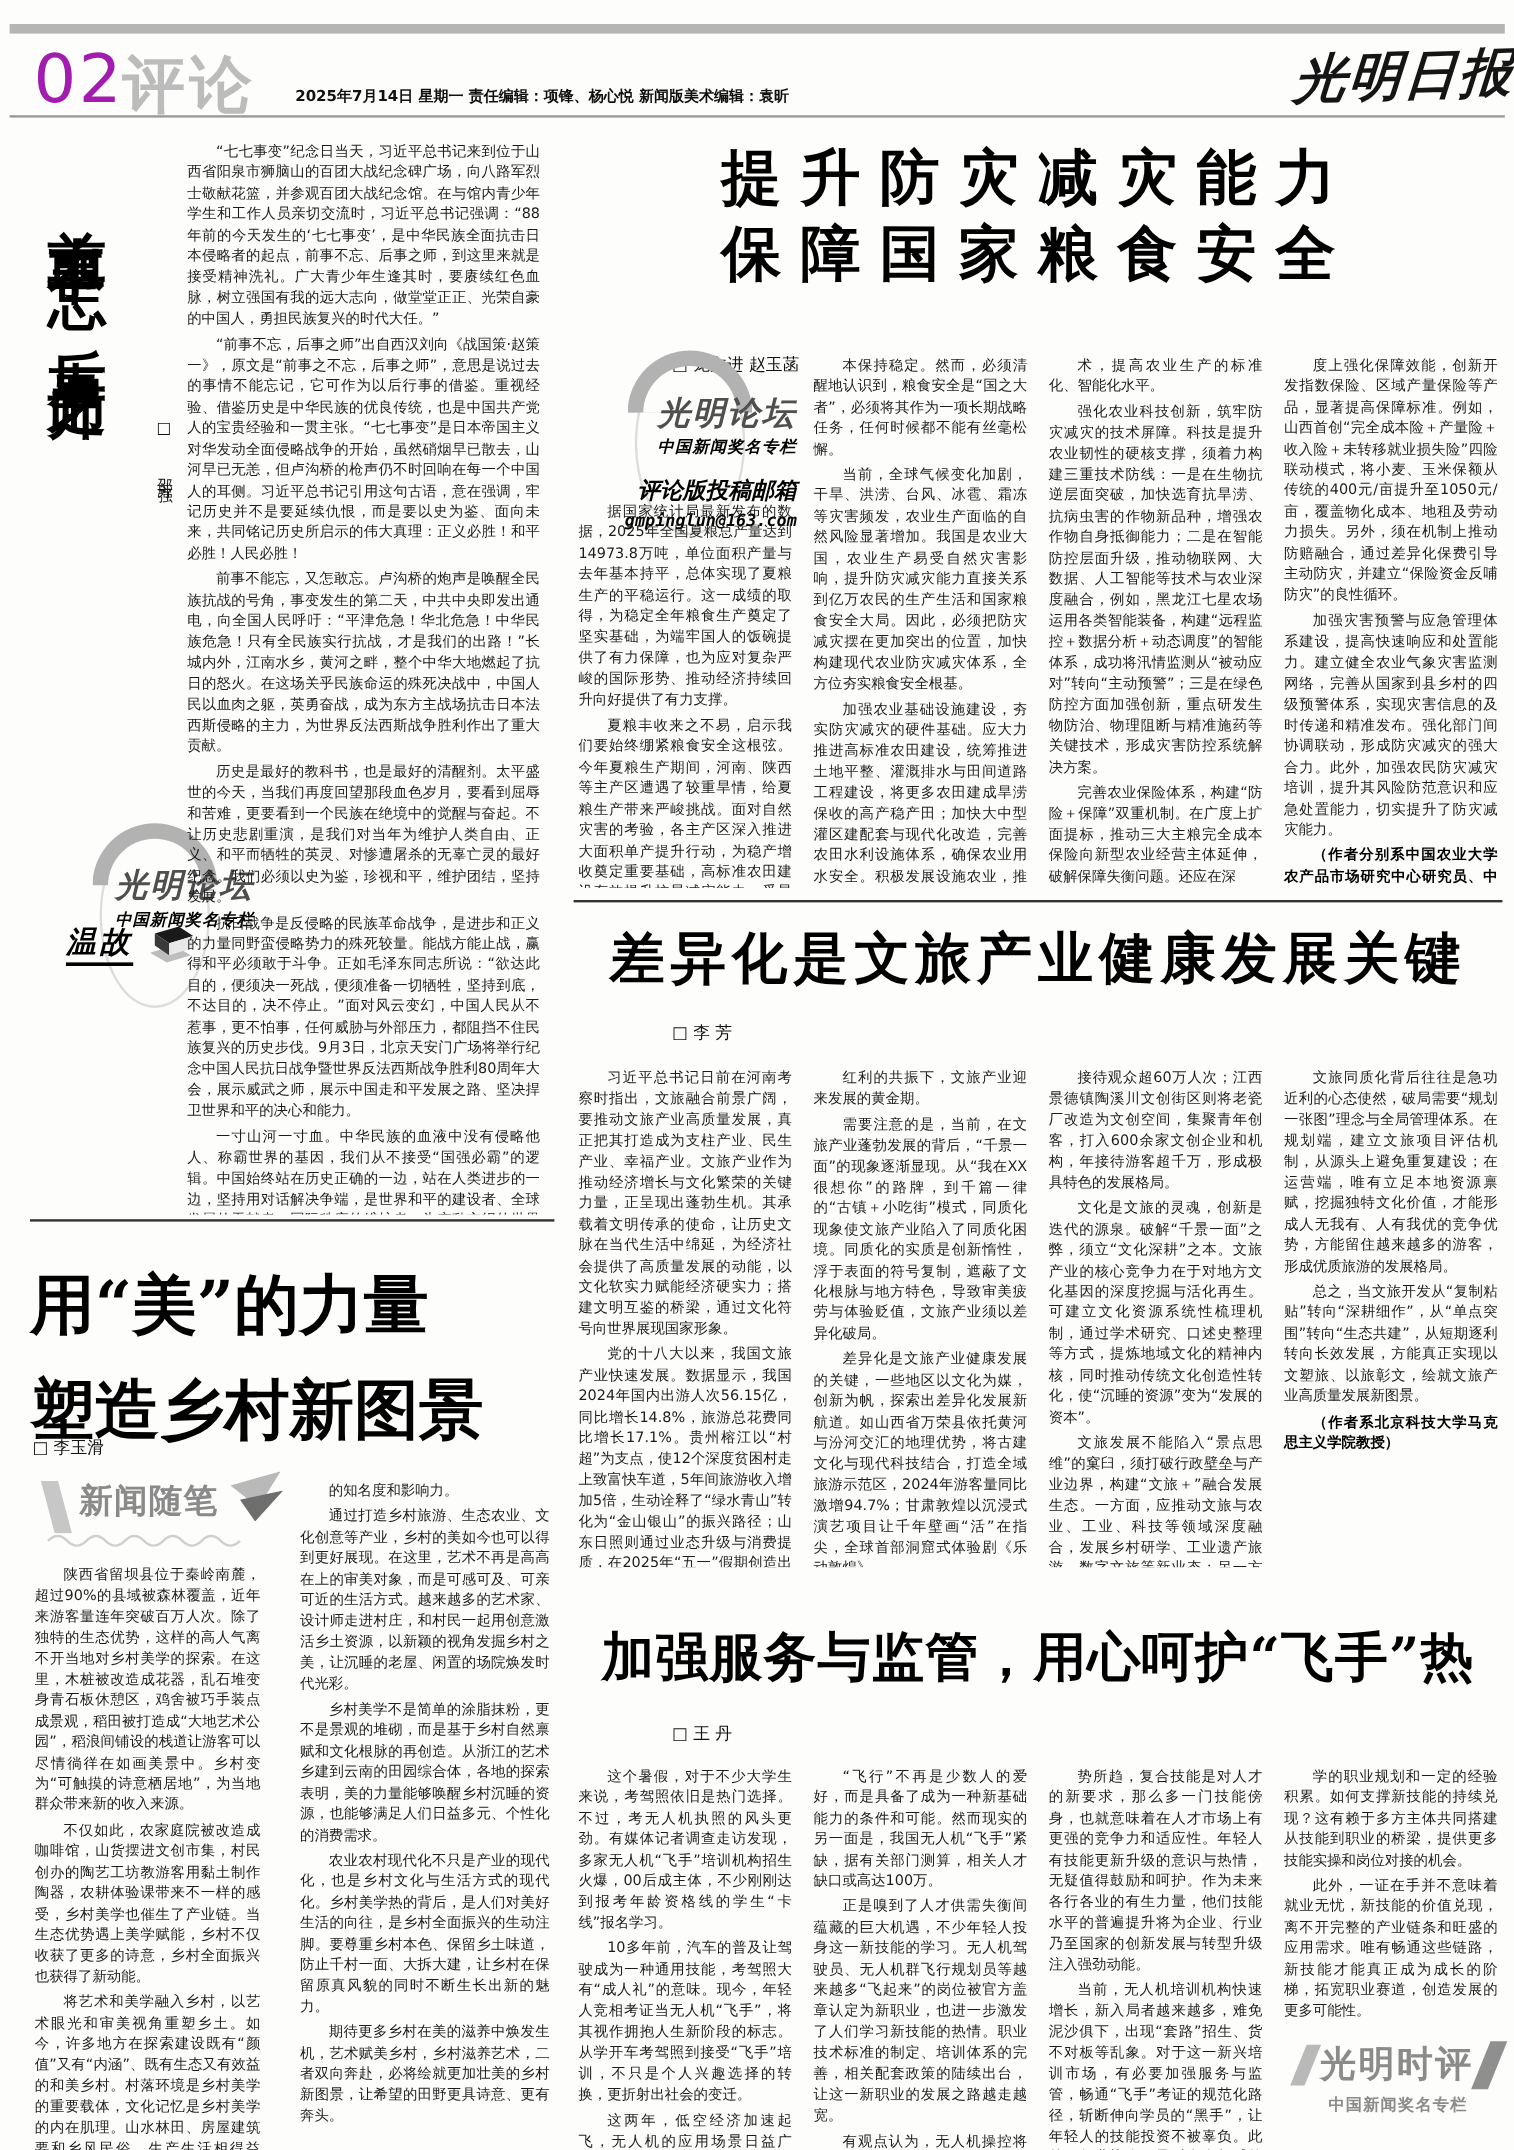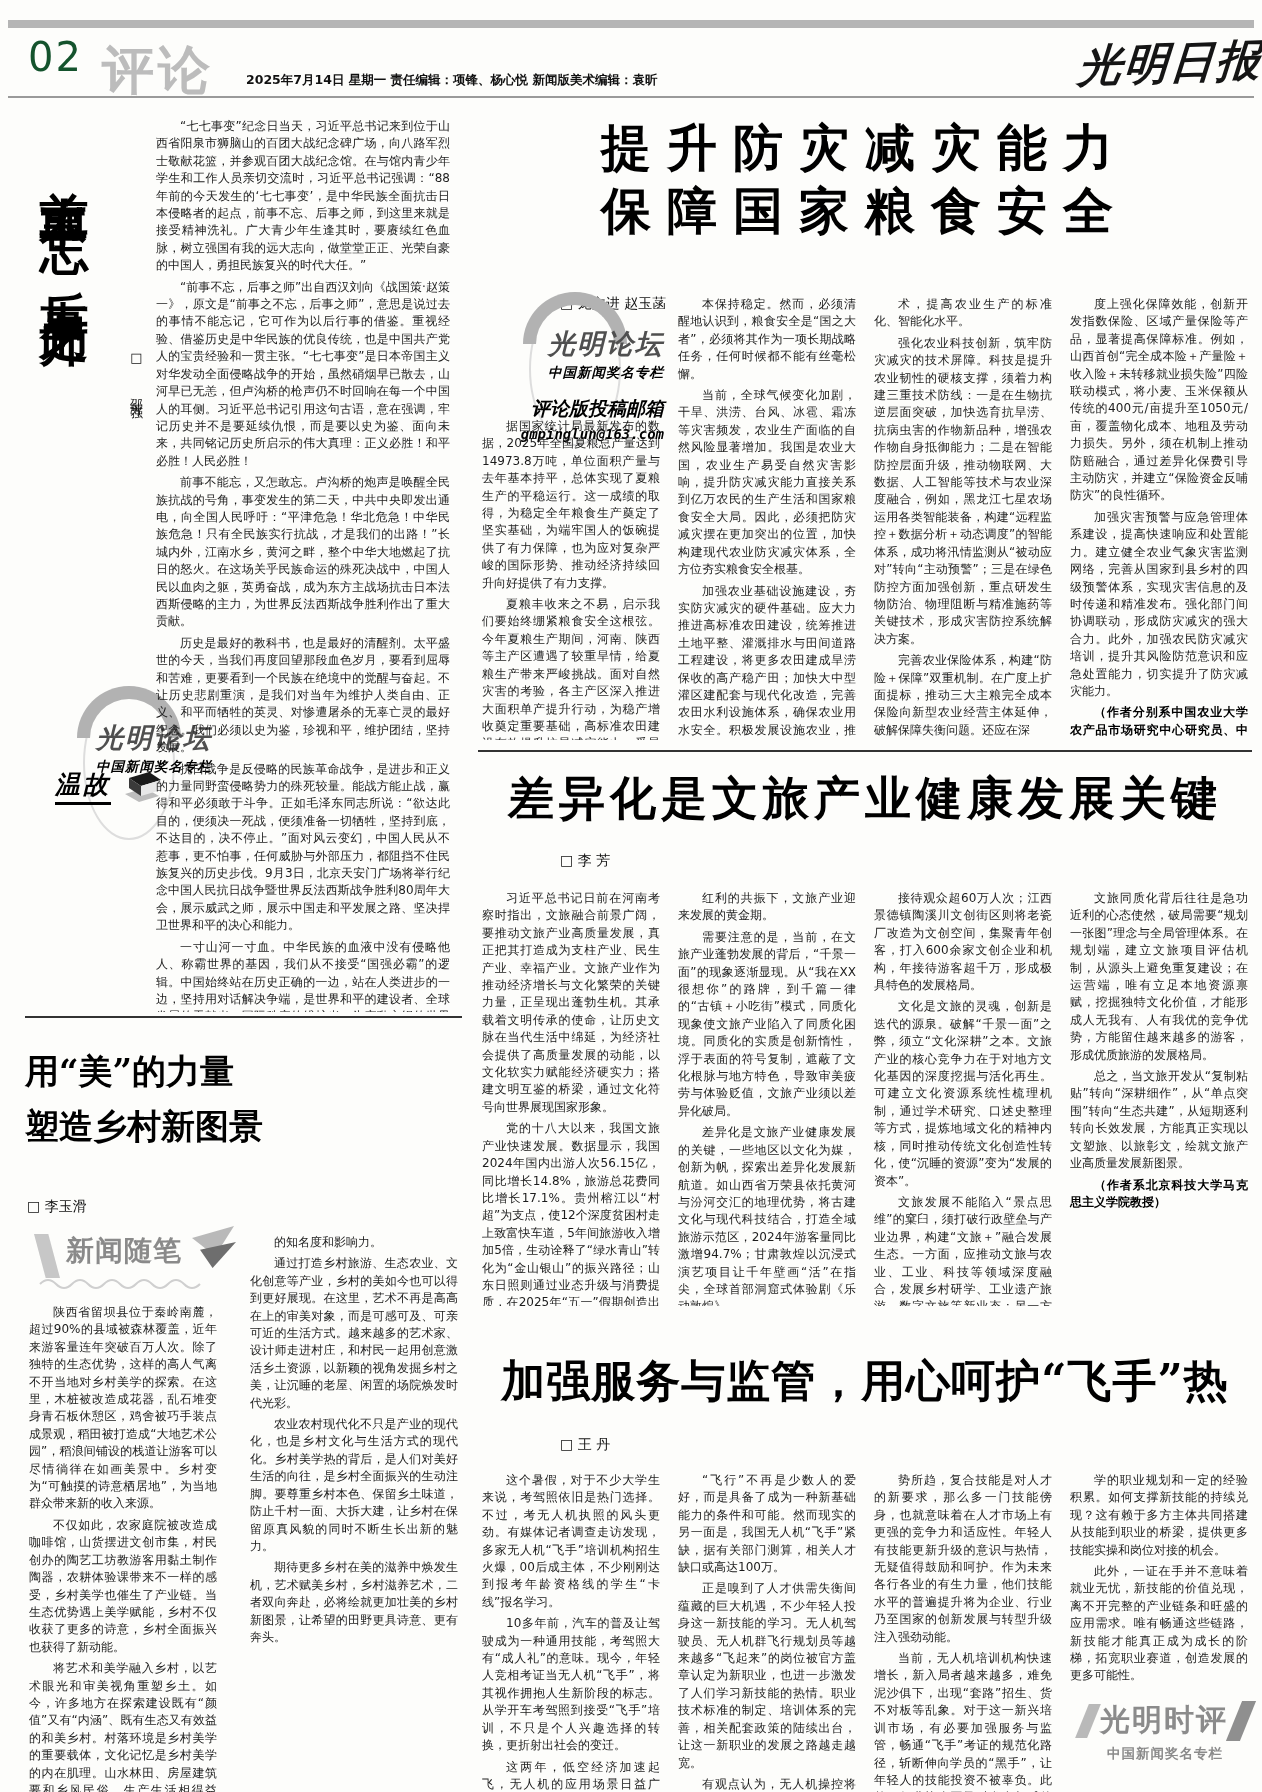--- a/index.html
+++ b/index.html
@@ -1,20 +1,20 @@
 <!DOCTYPE html>
 <html><head>
 <meta charset="utf-8">
 <style>
   html,body{margin:0;padding:0;background:#e8e8e6;}
   .page{position:relative;width:1262px;height:1792px;background:#fdfdfb;margin:0 auto;overflow:hidden;
         font-family:"DejaVu Sans",sans-serif;color:#1a1a1a;}
   
   .topbar{position:absolute;left:8px;top:20px;width:1246px;height:8px;background:#b5b5b5;}
-  .pagenum{position:absolute;left:28px;top:34px;font-size:40px;font-weight:500;color:#14532d;
+  .pagenum{position:absolute;left:28px;top:34px;font-size:56px;font-weight:500;color:#a21caf;
            font-family:"DejaVu Sans",sans-serif;letter-spacing:2px;}
   .section{position:absolute;left:102px;top:36px;font-size:52px;font-weight:900;color:#bcbcbc;
            font-family:"DejaVu Serif",serif;letter-spacing:4px;}
   .dateline{position:absolute;left:246px;top:72px;font-size:12.5px;font-weight:700;color:#111;}
   .masthead{position:absolute;left:1078px;top:34px;font-size:44px;font-weight:900;font-style:italic;
             font-family:"DejaVu Serif",serif;color:#151515;transform:rotate(-2deg) skewX(-6deg);letter-spacing:2px;}
   .headrule{position:absolute;left:8px;top:96px;width:1246px;height:2px;background:#9a9a9a;}
   
   .body-col{position:absolute;overflow:hidden;font-size:12px;line-height:17.4px;text-align:justify;color:#1c1c1c;}
   .para{margin:4px;text-indent:2em;}
@@ -99,21 +99,21 @@
       <p class="para">“前事不忘，后事之师”出自西汉刘向《战国策·赵策一》，原文是“前事之不忘，后事之师”，意思是说过去的事情不能忘记，它可作为以后行事的借鉴。重视经验、借鉴历史是中华民族的优良传统，也是中国共产党人的宝贵经验和一贯主张。“七七事变”是日本帝国主义对华发动全面侵略战争的开始，虽然硝烟早已散去，山河早已无恙，但卢沟桥的枪声仍不时回响在每一个中国人的耳侧。习近平总书记引用这句古语，意在强调，牢记历史并不是要延续仇恨，而是要以史为鉴、面向未来，共同铭记历史所启示的伟大真理：正义必胜！和平必胜！人民必胜！</p>
       <p class="para">前事不能忘，又怎敢忘。卢沟桥的炮声是唤醒全民族抗战的号角，事变发生的第二天，中共中央即发出通电，向全国人民呼吁：“平津危急！华北危急！中华民族危急！只有全民族实行抗战，才是我们的出路！”长城内外，江南水乡，黄河之畔，整个中华大地燃起了抗日的怒火。在这场关乎民族命运的殊死决战中，中国人民以血肉之躯，英勇奋战，成为东方主战场抗击日本法西斯侵略的主力，为世界反法西斯战争胜利作出了重大贡献。</p>
       <p class="para">历史是最好的教科书，也是最好的清醒剂。太平盛世的今天，当我们再度回望那段血色岁月，要看到屈辱和苦难，更要看到一个民族在绝境中的觉醒与奋起。不让历史悲剧重演，是我们对当年为维护人类自由、正义、和平而牺牲的英灵、对惨遭屠杀的无辜亡灵的最好纪念。我们必须以史为鉴，珍视和平，维护团结，坚持发展。</p>
       <p class="para">抗日战争是反侵略的民族革命战争，是进步和正义的力量同野蛮侵略势力的殊死较量。能战方能止战，赢得和平必须敢于斗争。正如毛泽东同志所说：“欲达此目的，便须决一死战，便须准备一切牺牲，坚持到底，不达目的，决不停止。”面对风云变幻，中国人民从不惹事，更不怕事，任何威胁与外部压力，都阻挡不住民族复兴的历史步伐。9月3日，北京天安门广场将举行纪念中国人民抗日战争暨世界反法西斯战争胜利80周年大会，展示威武之师，展示中国走和平发展之路、坚决捍卫世界和平的决心和能力。</p>
       <p class="para">一寸山河一寸血。中华民族的血液中没有侵略他人、称霸世界的基因，我们从不接受“国强必霸”的逻辑。中国始终站在历史正确的一边，站在人类进步的一边，坚持用对话解决争端，是世界和平的建设者、全球发展的贡献者、国际秩序的维护者，为变乱交织的世界带来更多稳定性、确定性。中国正用行动证明：和平发展是正道，更是各国共同未来。</p>
       <p class="para">前事不忘，后事之师。在中国式现代化的新征程上，我们要坚持走和平发展道路，始终站在人类文明进步的一边，通过维护世界和平发展自己，通过自身发展维护世界和平，同世界上一切进步力量携手前进，不断为人类文明进步贡献中国智慧和中国力量。</p>
     </div>
 
   <div class="hrule" style="left:25px;top:1016px;width:437px;"></div>
 
-  <div class="headline" style="left:25px;top:1044px;width:420px;text-align:left;font-size:34px;line-height:1.62;">
+  <div class="headline" style="left:25px;top:1044px;width:420px;text-align:left;font-size:54px;line-height:1.62;">
     <div>用“美”的力量</div>
     <div>塑造乡村新图景</div>
   </div>
   <div class="author" style="left:27px;top:1198px;">□ 李玉滑</div>
 
   <div class="badge">
     <span class="tri-l"></span>
     <span class="btext">新闻随笔</span>
     <span class="tri-r1"></span>
     <span class="tri-r2"></span>
@@ -123,20 +123,21 @@
   </div>
 
   <div class="body-col" style="left:25px;top:1300px;width:196px;height:492px;">
       <p class="para">陕西省留坝县位于秦岭南麓，超过90%的县域被森林覆盖，近年来游客量连年突破百万人次。除了独特的生态优势，这样的高人气离不开当地对乡村美学的探索。在这里，木桩被改造成花器，乱石堆变身青石板休憩区，鸡舍被巧手装点成景观，稻田被打造成“大地艺术公园”，稻浪间铺设的栈道让游客可以尽情徜徉在如画美景中。乡村变为“可触摸的诗意栖居地”，为当地群众带来新的收入来源。</p>
       <p class="para">不仅如此，农家庭院被改造成咖啡馆，山货摆进文创市集，村民创办的陶艺工坊教游客用黏土制作陶器，农耕体验课带来不一样的感受，乡村美学也催生了产业链。当生态优势遇上美学赋能，乡村不仅收获了更多的诗意，乡村全面振兴也获得了新动能。</p>
       <p class="para">将艺术和美学融入乡村，以艺术眼光和审美视角重塑乡土。如今，许多地方在探索建设既有“颜值”又有“内涵”、既有生态又有效益的和美乡村。村落环境是乡村美学的重要载体，文化记忆是乡村美学的内在肌理。山水林田、房屋建筑要和乡风民俗、生产生活相得益彰，让乡村留住乡愁、提升乡村</p>
     </div>
   <div class="body-col" style="left:246px;top:1230px;width:216px;height:562px;">
       <p class="para">的知名度和影响力。</p>
       <p class="para">通过打造乡村旅游、生态农业、文化创意等产业，乡村的美如今也可以得到更好展现。在这里，艺术不再是高高在上的审美对象，而是可感可及、可亲可近的生活方式。越来越多的艺术家、设计师走进村庄，和村民一起用创意激活乡土资源，以新颖的视角发掘乡村之美，让沉睡的老屋、闲置的场院焕发时代光彩。</p>
+      <p class="para">乡村美学不是简单的涂脂抹粉，更不是景观的堆砌，而是基于乡村自然禀赋和文化根脉的再创造。从浙江的艺术乡建到云南的田园综合体，各地的探索表明，美的力量能够唤醒乡村沉睡的资源，也能够满足人们日益多元、个性化的消费需求。</p>
       <p class="para">农业农村现代化不只是产业的现代化，也是乡村文化与生活方式的现代化。乡村美学热的背后，是人们对美好生活的向往，是乡村全面振兴的生动注脚。要尊重乡村本色、保留乡土味道，防止千村一面、大拆大建，让乡村在保留原真风貌的同时不断生长出新的魅力。</p>
       <p class="para">期待更多乡村在美的滋养中焕发生机，艺术赋美乡村，乡村滋养艺术，二者双向奔赴，必将绘就更加壮美的乡村新图景，让希望的田野更具诗意、更有奔头。</p>
     </div>
 
   <div class="headline" style="left:478px;top:116px;width:774px;font-size:50px;line-height:1.26;letter-spacing:16px;">
     <div>提升防灾减灾能力</div>
     <div>保障国家粮食安全</div>
   </div>
   <div class="author" style="left:560px;top:260px;margin-top:35px;">□ 龙文进  赵玉菡</div>
 

